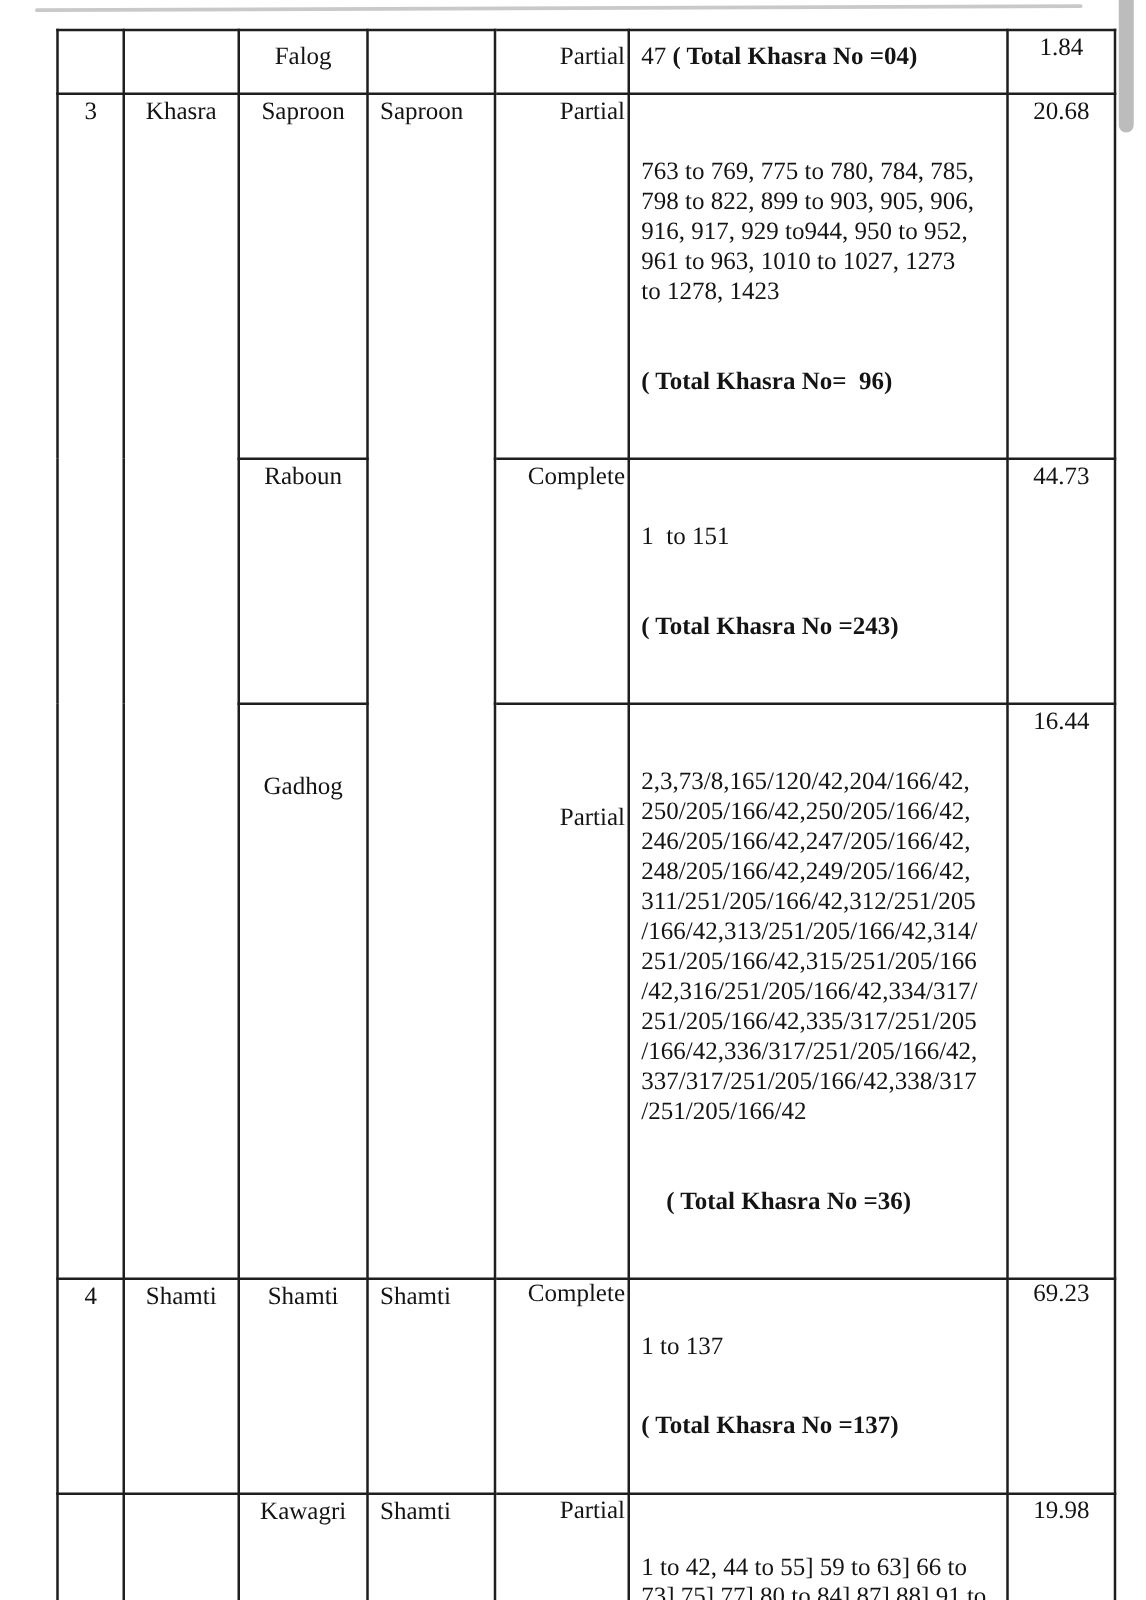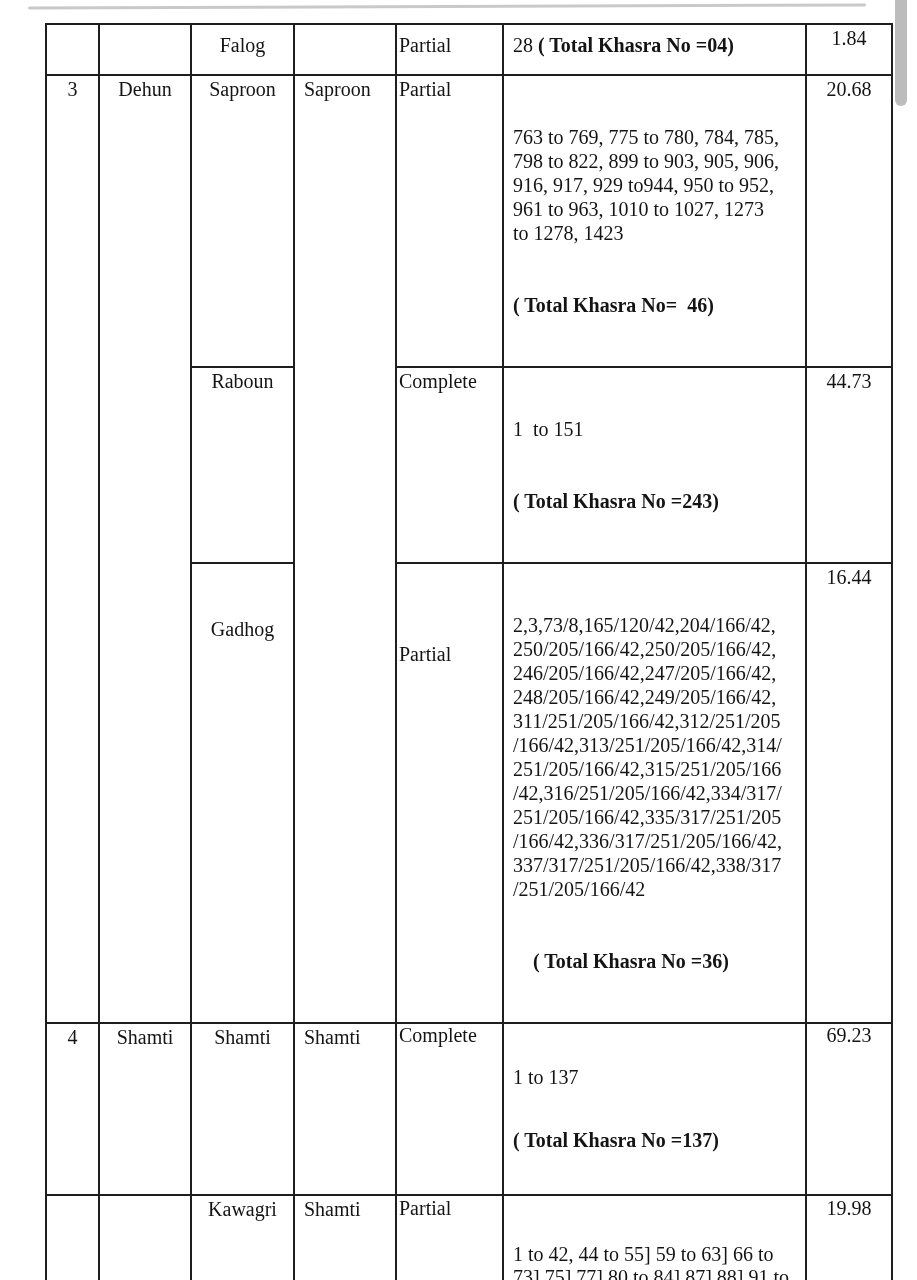--- a/index.html
+++ b/index.html
@@ -27,21 +27,21 @@
   .doc-table td{
     border:2px solid #1e1e1e;
     vertical-align:top;
     padding:1px 2px;
     overflow:hidden;
   }
   td.ser{text-align:center;}
   td.nm{text-align:center;}
   td.vil{text-align:center;}
   td.pc{text-align:left;padding-left:9px;}
-  td.st{text-align:left;}
+  td.st{text-align:right;}
   td.kh{white-space:pre;padding:1px 4px 1px 9px;}
   td.ar{text-align:center;}
   .total{font-weight:bold;}
   .indent{padding-left:20px;}
   td.vbot{vertical-align:bottom;padding-bottom:17px;}
   .lh21{line-height:21px;}
   .lh23{line-height:23px;}
 </style>
 </head>
 <body>
@@ -60,37 +60,37 @@
     <col style="width:86px">
   </colgroup>
 
   <tbody>
       <tr>
     <td class="ser" style="height:47px"></td>
     <td class="nm"></td>
     <td class="vil vbot">Falog</td>
     <td class="pc"></td>
     <td class="st vbot">Partial</td>
-    <td class="kh vbot"><span>28 </span><span class="total">( Total Khasra No =04)</span></td>
+    <td class="kh vbot"><span>47 </span><span class="total">( Total Khasra No =04)</span></td>
     <td class="ar">1.84</td>
   </tr>
 
   <tr>
     <td class="ser" rowspan="3" style="height:145px">3</td>
-    <td class="nm" rowspan="3">Dehun</td>
+    <td class="nm" rowspan="3">Khasra</td>
     <td class="vil">Saproon</td>
     <td class="pc" rowspan="3">Saproon</td>
     <td class="st">Partial</td>
     <td class="kh">
       <div>763 to 769, 775 to 780, 784, 785,
 798 to 822, 899 to 903, 905, 906,
 916, 917, 929 to944, 950 to 952,
 961 to 963, 1010 to 1027, 1273
 to 1278, 1423</div>
-      <div class="total">( Total Khasra No=  46)</div>
+      <div class="total">( Total Khasra No=  96)</div>
     </td>
     <td class="ar">20.68</td>
   </tr>
 
   <tr>
     <td class="vil" style="height:57px">Raboun</td>
     <td class="st">Complete</td>
     <td class="kh">
       <div>1  to 151</div>
       <div class="total">( Total Khasra No =243)</div>

